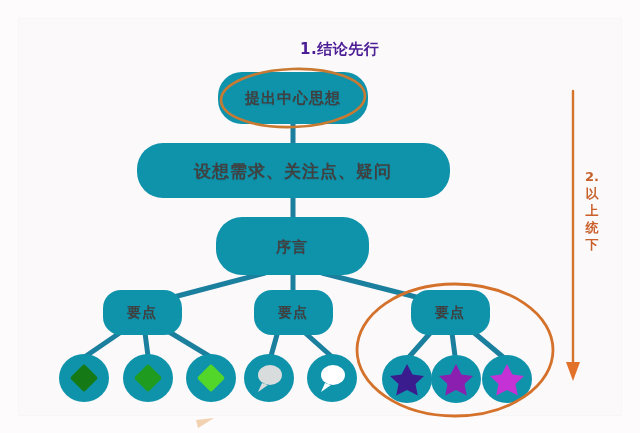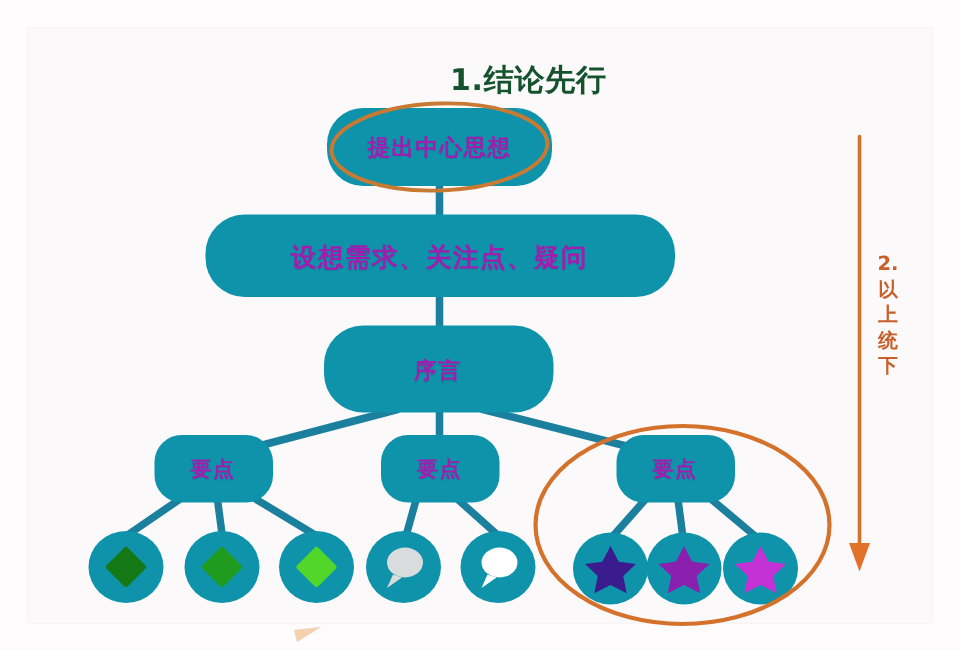--- a/index.html
+++ b/index.html
@@ -35,41 +35,41 @@
     left: 0;
     top: 0;
     width: 640px;
     height: 433px;
   }
   .node-label {
     position: absolute;
     display: flex;
     align-items: center;
     justify-content: center;
-    color: #a21caf;
+    color: #404040;
     font-weight: bold;
     letter-spacing: 1px;
     text-shadow: 0 1px 1px rgba(0,0,0,0.10);
     white-space: nowrap;
     pointer-events: none;
   }
   #label-root      { left: 222px; top: 74px;  width: 142px; height: 48px; font-size: 15px; }
   #label-second    { left: 140px; top: 145px; width: 306px; height: 52px; font-size: 17px; }
   #label-third     { left: 218px; top: 219px; width: 148px; height: 56px; font-size: 15px; font-family: Liberation Serif, serif; }
   #label-branch-0  { left: 104px; top: 291px; width: 76px;  height: 44px; font-size: 14px; }
   #label-branch-1  { left: 255px; top: 291px; width: 76px;  height: 44px; font-size: 14px; }
   #label-branch-2  { left: 412px; top: 291px; width: 76px;  height: 44px; font-size: 14px; }
 
   #annotation-top {
     position: absolute;
     left: 300px;
     top: 40px;
-    font-size: 20px;
+    font-size: 15px;
     font-weight: bold;
-    color: #14532d;
+    color: #4c1d95;
     letter-spacing: 0.5px;
     white-space: nowrap;
   }
   #annotation-side {
     position: absolute;
     left: 581px;
     top: 168px;
     width: 22px;
     font-size: 13px;
     font-weight: bold;

